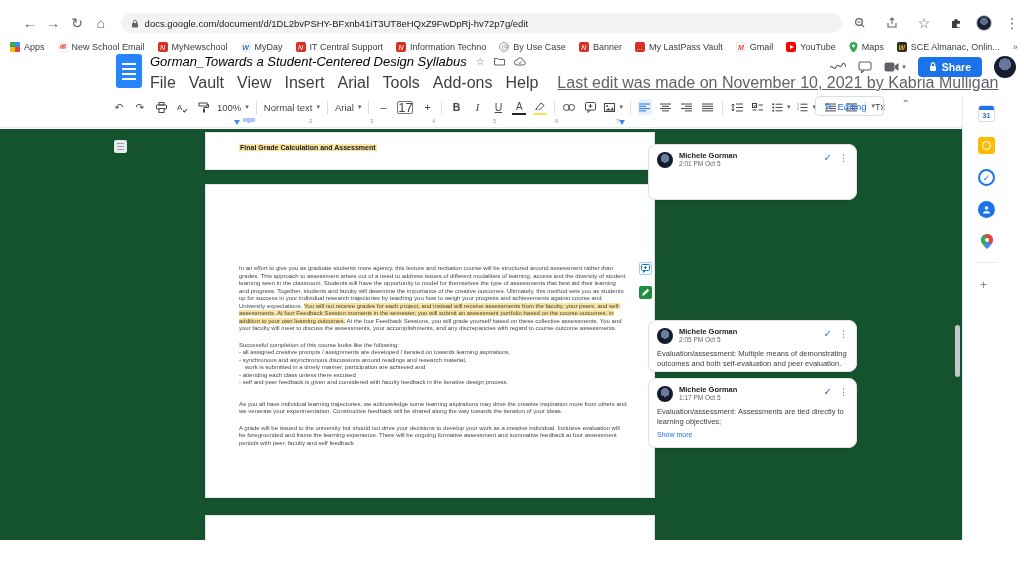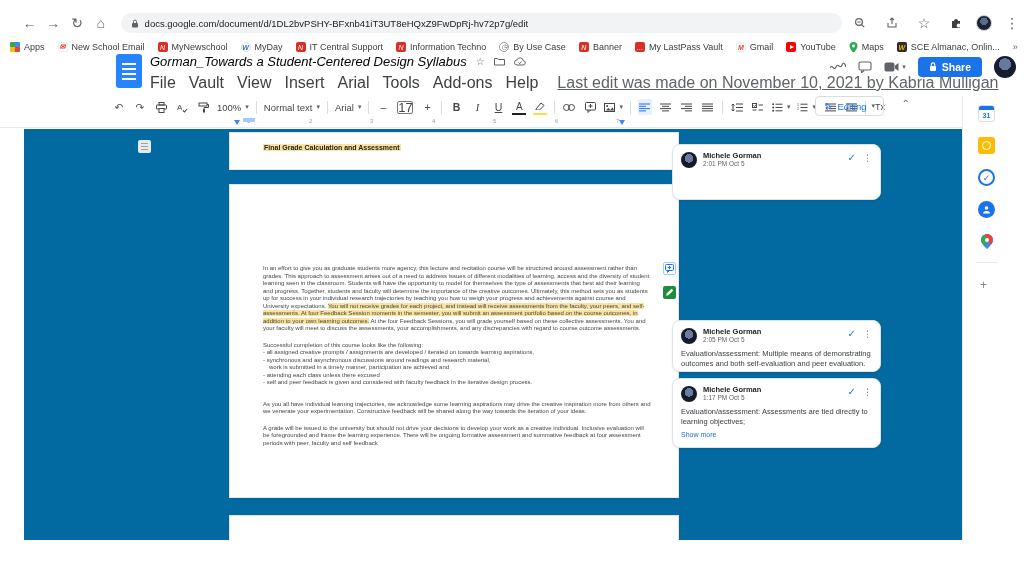--- a/index.html
+++ b/index.html
@@ -59,21 +59,21 @@
   .editing-btn { position:absolute; right:78px; top:0px; height:20px; display:flex; align-items:center; gap:5px; border:1px solid #dadce0; border-radius:4px; padding:0 8px; color:#1a73e8; font-size:9.5px; }
   .tb-collapse { position:absolute; right:52px; top:2px; color:#5f6368; font-size:10px; }
 
   
   .ruler { position:absolute; top:118px; left:0; width:962px; height:10px; background:#fff; border-bottom:1px solid #e7eaed; }
   .ruler-num { position:absolute; top:0; font-size:6px; color:#9aa0a6; }
   .ind-marker { position:absolute; top:2px; width:0; height:0; border-left:3px solid transparent; border-right:3px solid transparent; border-top:5px solid #4285f4; }
   .ind-bar { position:absolute; top:0; left:243px; width:12px; height:4px; background:#a8c7fa; }
 
   
-  .doc-area { position:absolute; top:129px; left:0; width:962px; height:411px; background:#0369a1; overflow:hidden;margin-left:24px; }
+  .doc-area { position:absolute; top:129px; left:0; width:962px; height:411px; background:#14532d; overflow:hidden; }
   .page { position:absolute; left:205px; width:450px; background:#fff; border:1px solid #e3e5e8; box-shadow:0 1px 3px rgba(0,0,0,.06); }
   .page1 { top:3px; height:38px; }
   .page2 { top:55px; height:314px; }
   .page3 { top:386px; height:40px; }
   .doc-heading { position:absolute; left:33px; top:11px; font-size:7px; font-weight:bold; background:#f9e39e; color:#202124; padding:0 1px; }
   .body-text { position:absolute; left:33px; right:27px; top:80px; font-size:6px; line-height:7.5px; color:#444746; text-align:left; }
   .body-text p { margin-bottom:9px; }
   .hl { background:#f9e39e; }
   .bullet-cont { padding-left:6px; }
   .gap-lg { height:5px; }

